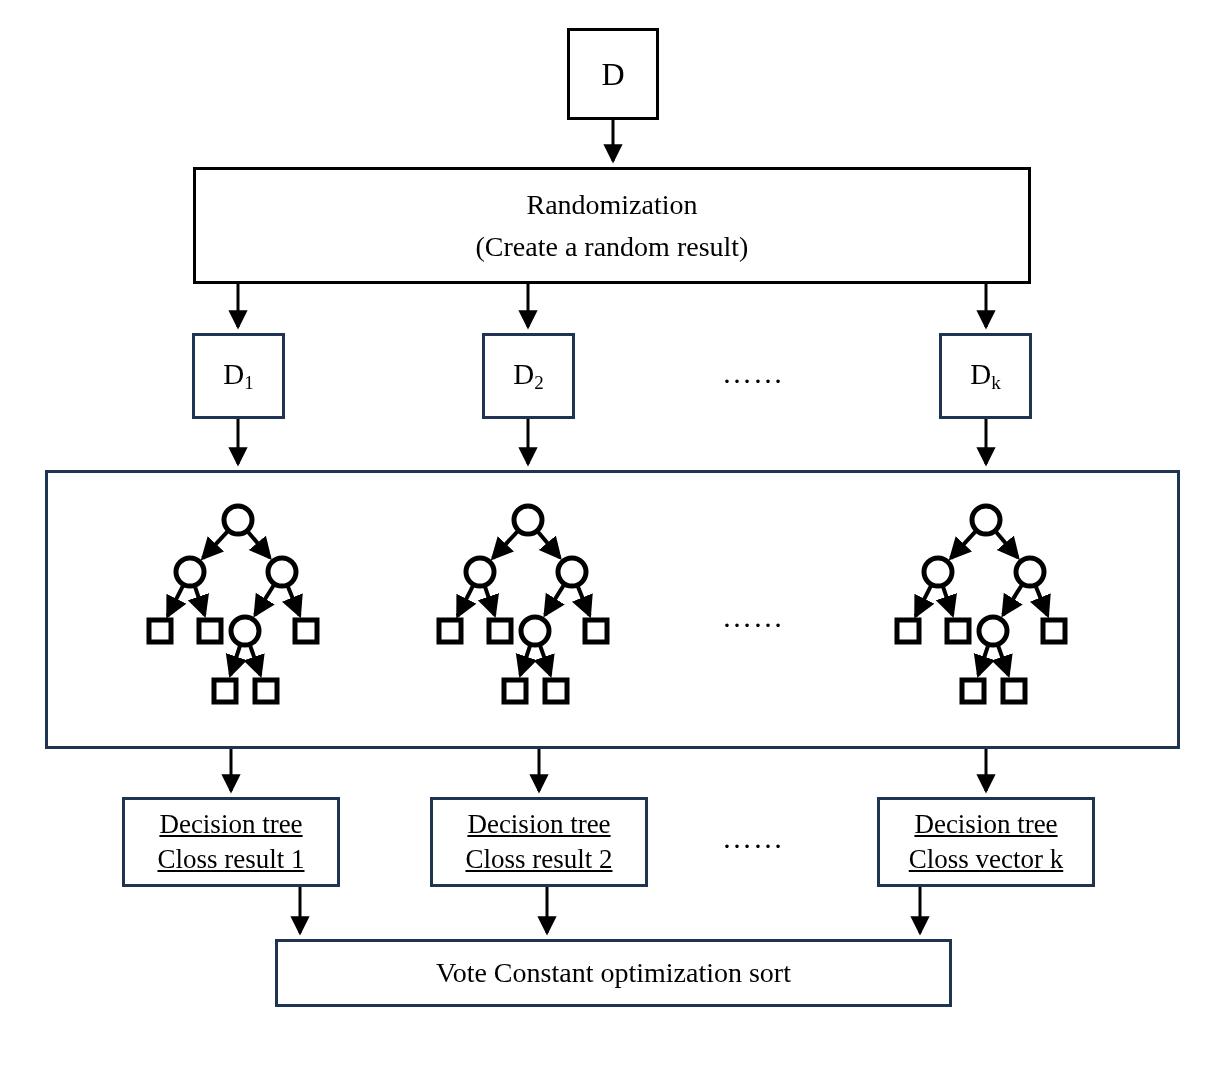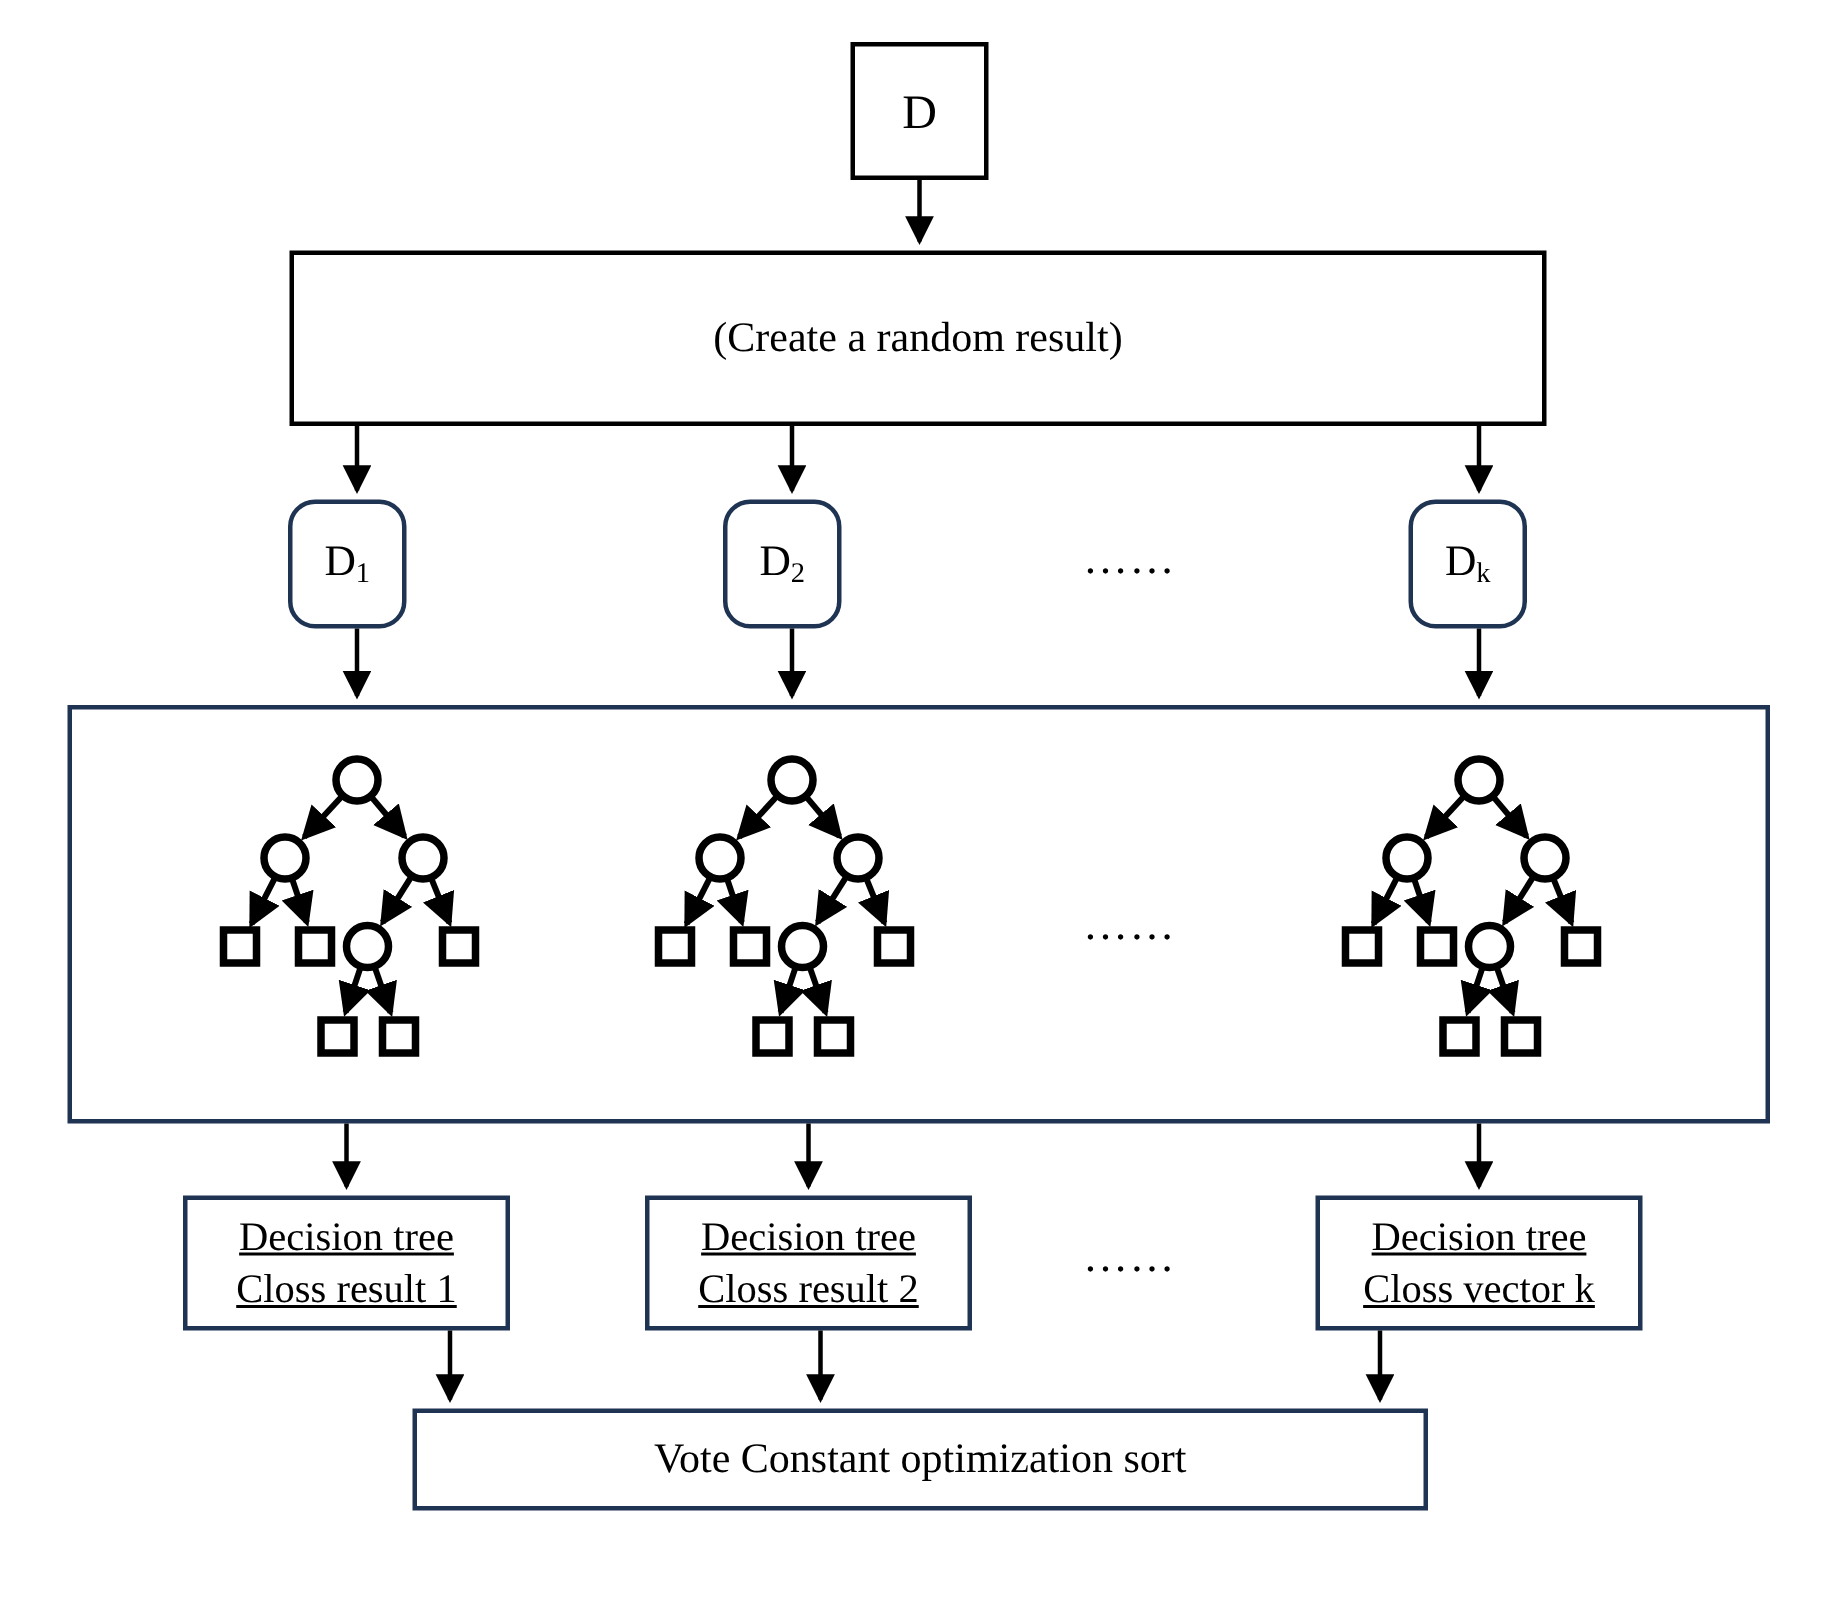--- a/index.html
+++ b/index.html
@@ -31,21 +31,21 @@
   .box-navy  { border: 3px solid #1f3352; }
 
   #box-d { left: 567px; top: 28px; width: 92px; height: 92px; font-size: 32px; }
 
   #box-randomization {
     left: 193px; top: 167px; width: 838px; height: 117px; font-size: 28px;
   }
   #box-randomization .line { display: block; }
   #box-randomization .line1 { margin-bottom: 6px; }
 
-  .box-dk { width: 79px; height: 86px; font-size: 29px; border-radius: 18px; }
+  .box-dk { width: 93px; height: 86px; font-size: 29px; }
   #box-d1 { left: 192px; top: 333px; }
   #box-d2 { left: 482px; top: 333px; }
   #box-dkk { left: 939px; top: 333px; }
   .sub { font-size: 19px; vertical-align: -0.28em; }
 
   #tree-container {
     left: 45px; top: 470px; width: 1135px; height: 279px;
     border: 3px solid #1f3352; box-sizing: border-box; background: #ffffff;
     position: absolute;
   }
@@ -86,20 +86,21 @@
 </head>
 <body>
 
 <div id="canvas">
 
   <div class="box box-black" id="box-d">
     <span>D</span>
   </div>
 
   <div class="box box-black" id="box-randomization">
+    <span class="line line1">Randomization</span>
     <span class="line line2">(Create a random result)</span>
   </div>
 
   <div class="box box-navy box-dk" id="box-d1">
     <span><span>D</span><span class="sub">1</span></span>
   </div>
   <div class="box box-navy box-dk" id="box-d2">
     <span><span>D</span><span class="sub">2</span></span>
   </div>
   <div class="box box-navy box-dk" id="box-dkk">

